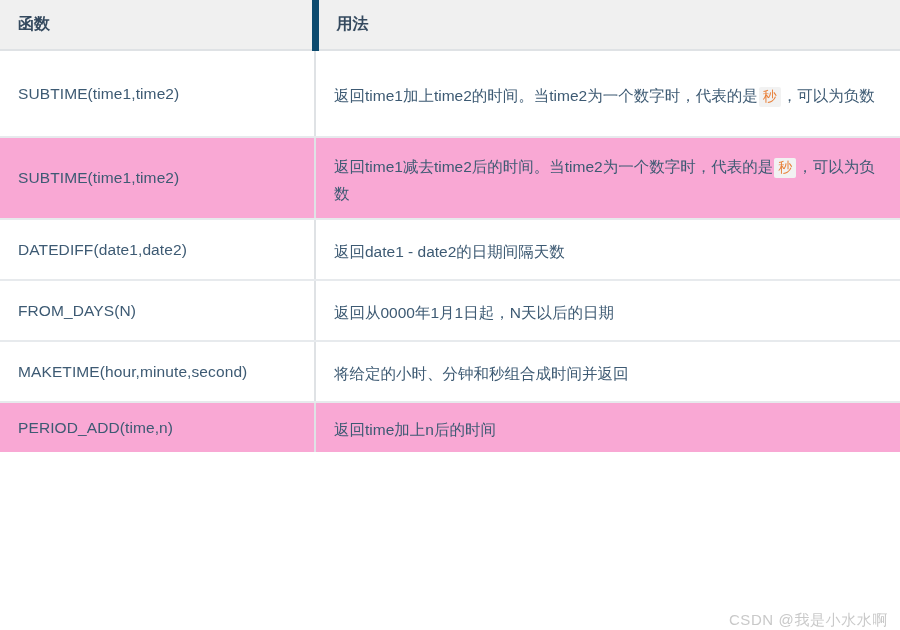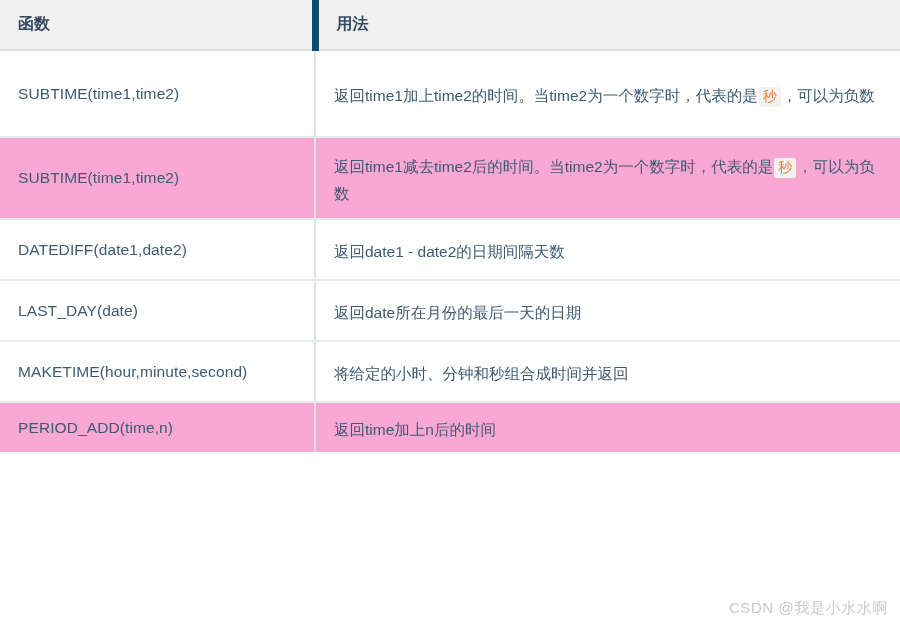--- a/index.html
+++ b/index.html
@@ -88,21 +88,21 @@
     padding: 1px 4px;
     border-radius: 2px;
     line-height: 1.3;
     vertical-align: baseline;
     margin: 0 1px;
   }
 
   .watermark {
     position: absolute;
     right: 12px;
-    bottom: 12px;
+    bottom: 0;
     font-size: 15px;
     color: #c9c9c9;
     letter-spacing: 0.6px;
     pointer-events: none;
     user-select: none;
     white-space: nowrap;
   }
 </style>
 </head>
 <body>
@@ -137,26 +137,26 @@
           <span>返回time1减去time2后的时间。当time2为一个数字时，代表的是</span><span class="code-tag">秒</span><span>，可以为负数</span>
         </td>
       </tr>
 
       <tr class="plain-row std-row">
         <td class="cell-fn">DATEDIFF(date1,date2)</td>
         <td class="cell-usage">返回date1 - date2的日期间隔天数</td>
       </tr>
 
 
+      <tr class="plain-row std-row">
+        <td class="cell-fn">FROM_DAYS(N)</td>
+        <td class="cell-usage">返回从0000年1月1日起，N天以后的日期</td>
+      </tr>
 
 
-      <tr class="plain-row std-row">
-        <td class="cell-fn">LAST_DAY(date)</td>
-        <td class="cell-usage">返回date所在月份的最后一天的日期</td>
-      </tr>
 
 
       <tr class="plain-row std-row">
         <td class="cell-fn">MAKETIME(hour,minute,second)</td>
         <td class="cell-usage">将给定的小时、分钟和秒组合成时间并返回</td>
       </tr>
 
       <tr class="alt-row last-row">
         <td class="cell-fn">PERIOD_ADD(time,n)</td>
         <td class="cell-usage">返回time加上n后的时间</td>

